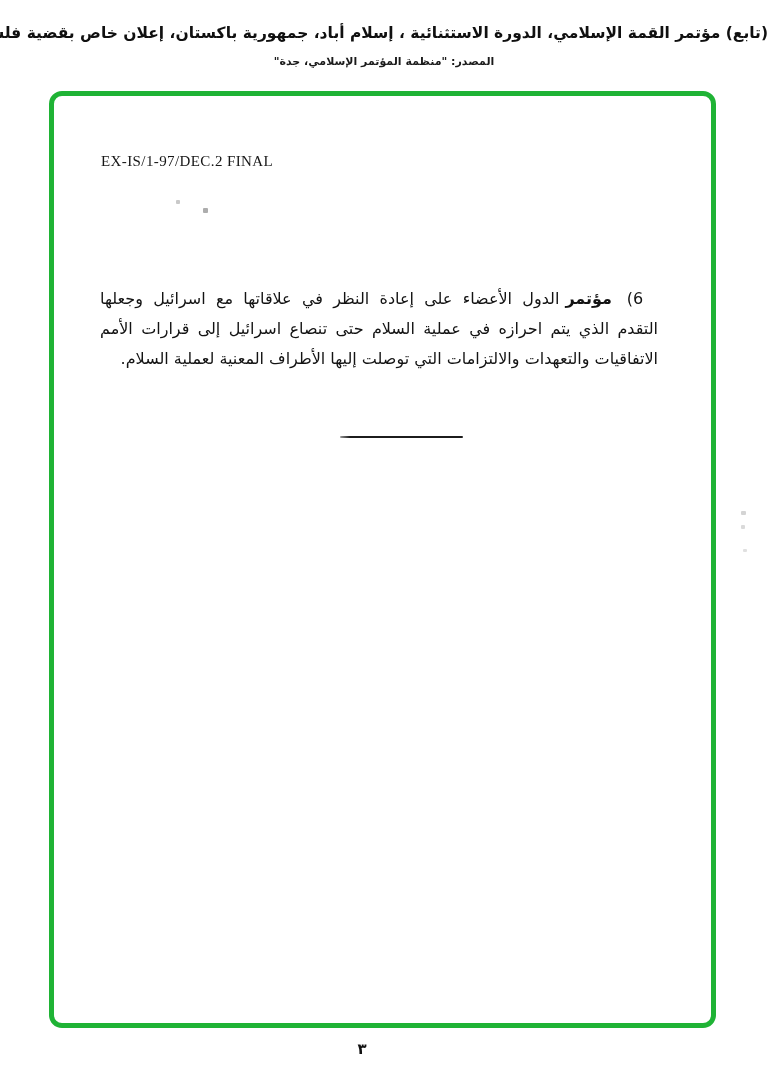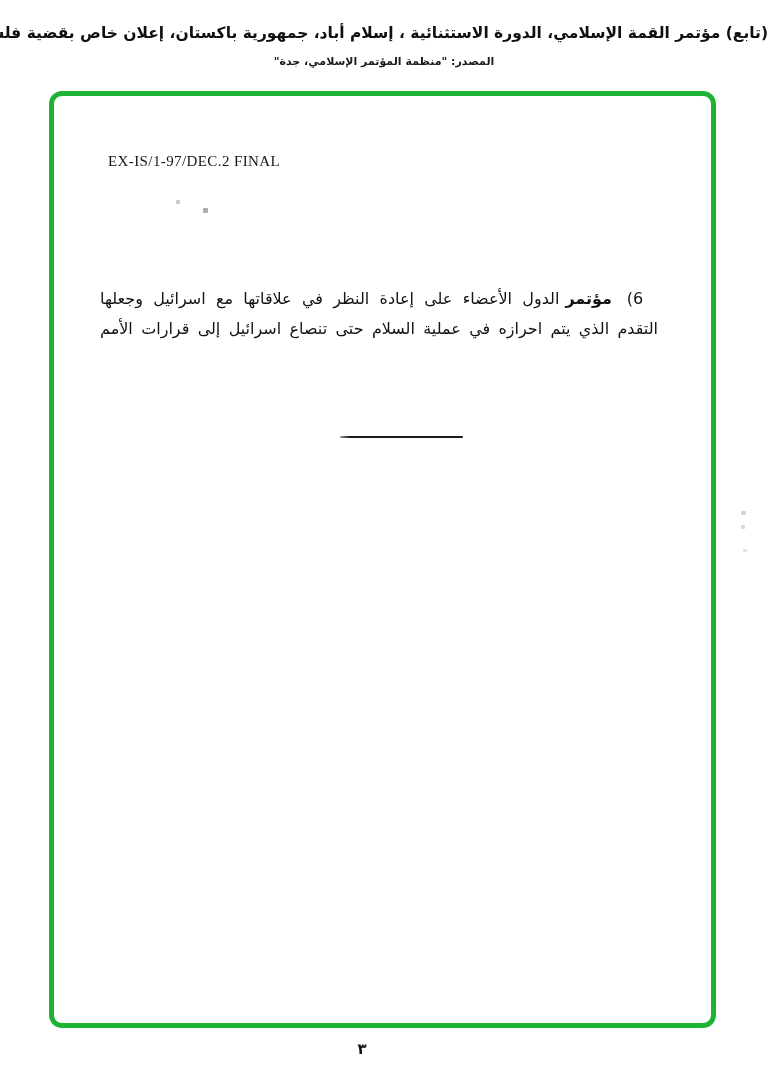--- a/index.html
+++ b/index.html
@@ -50,21 +50,21 @@
     width: 657px;
     height: 927px;
     border: 5px solid #1fb335;
     border-radius: 13px;
     background: transparent;
   }
 
   
   .doc-ref {
     position: absolute;
-    left: 108px;
+    left: 101px;
     top: 153px;
     font-family: "Liberation Serif", "DejaVu Serif", serif;
     font-size: 15px;
     letter-spacing: 0.4px;
     color: #161616;
     direction: ltr;
   }
 
   
   .para {
@@ -158,20 +158,21 @@
   <div class="doc-ref">EX-IS/1-97/DEC.2 FINAL</div>
 
   <div class="para">
     <div class="row row-1">
       <span class="item-marker">(6</span>
       <span class="row-1-text">
         <span class="lead-bold">مؤتمر</span><span>الدول الأعضاء على إعادة النظر في علاقاتها مع اسرائيل وجعلها تتواكب مع</span>
       </span>
     </div>
     <div class="row row-just">التقدم الذي يتم احرازه في عملية السلام حتى تنصاع اسرائيل إلى قرارات الأمم المتحدة وتنفذ</div>
+    <div class="row row-last">الاتفاقيات والتعهدات والالتزامات التي توصلت إليها الأطراف المعنية لعملية السلام.</div>
   </div>
 
   <div class="divider"></div>
 
   <div class="page-num">٣</div>
 
   <div class="speck sp1"></div>
   <div class="speck sp2"></div>
   <div class="speck sp3"></div>
   <div class="speck sp4"></div>

